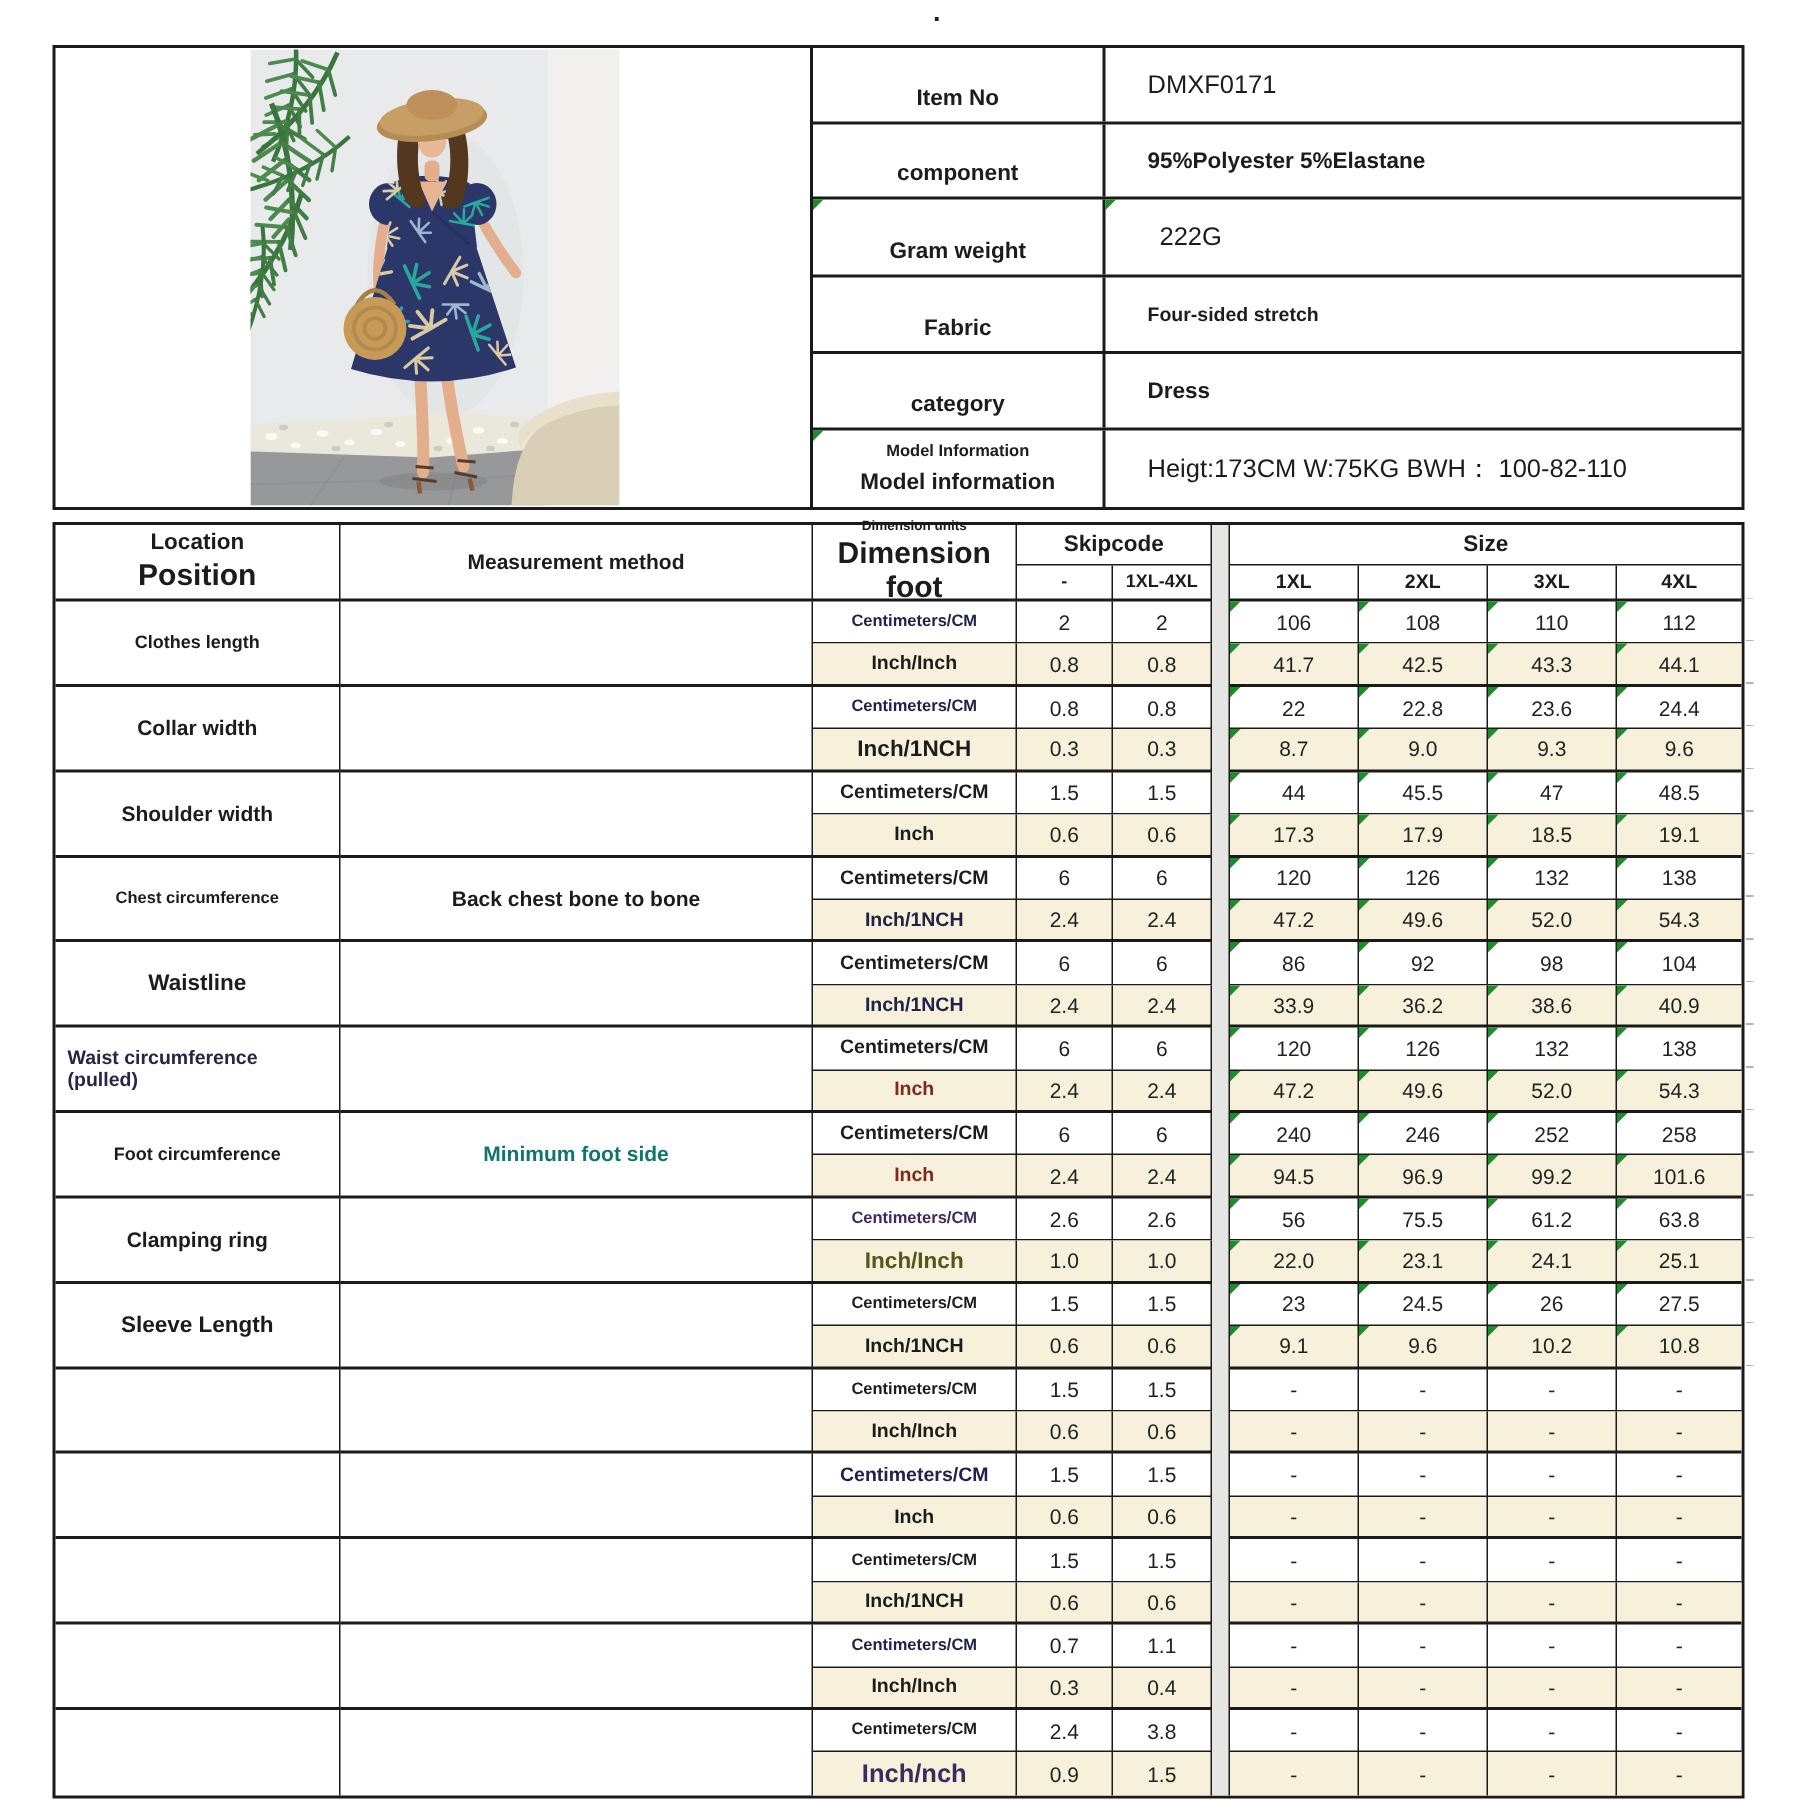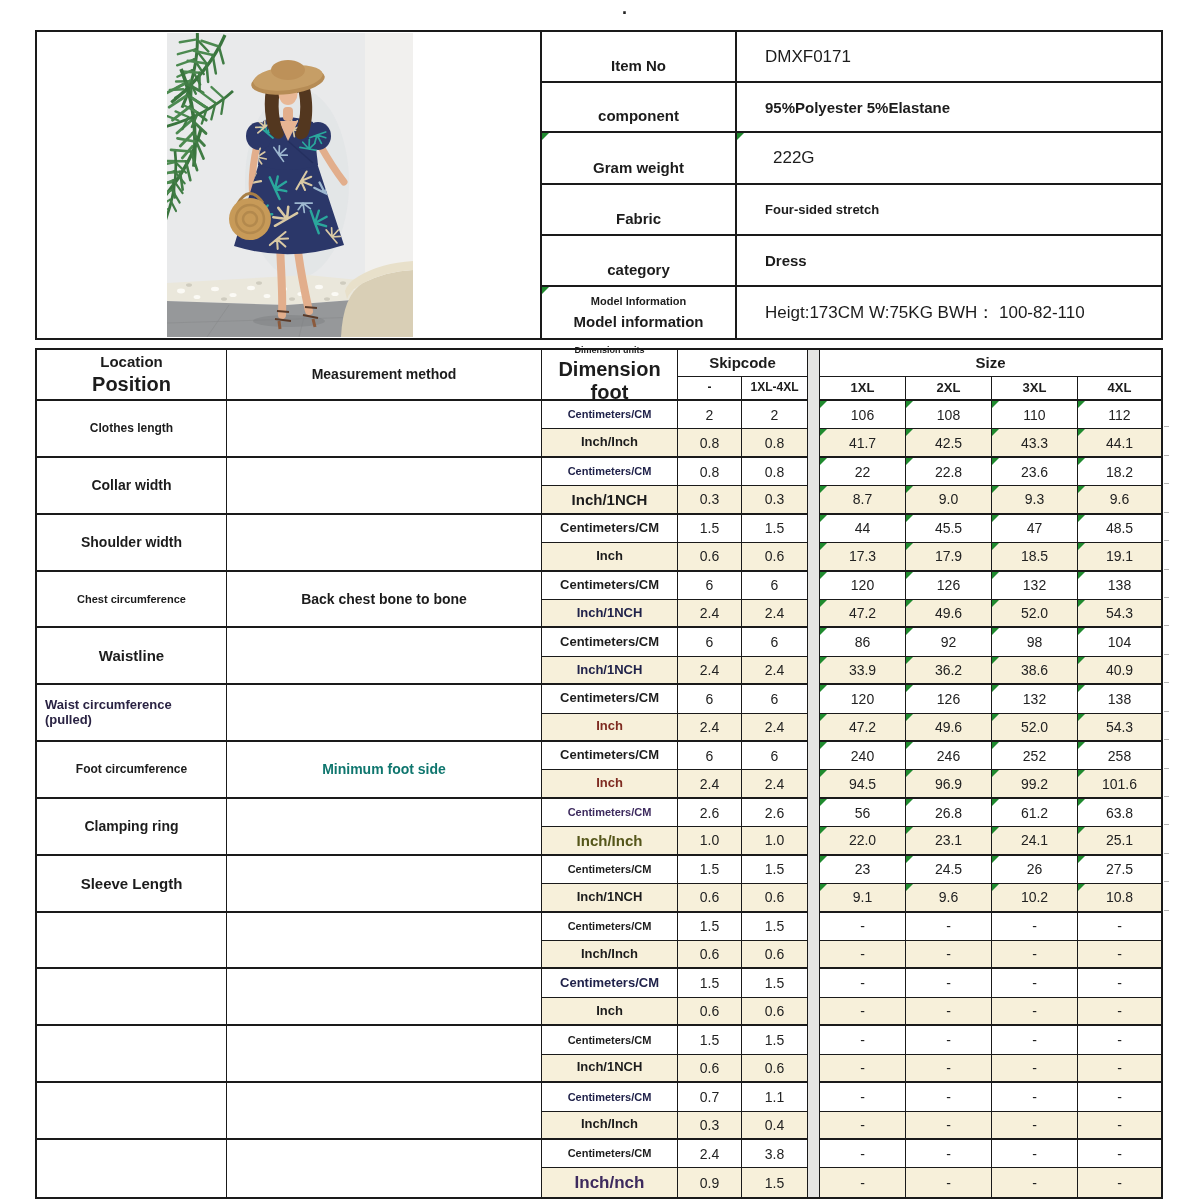--- a/index.html
+++ b/index.html
@@ -245,21 +245,21 @@
       <div class="cell num cream gend gmark" style="grid-area: 4 / 9;">43.3</div>
       <div class="cell num cream gend gmark lastcol" style="grid-area: 4 / 10;">44.1</div>
       <div class="cell loc gend loc-md" style="grid-area: 5 / 1 / span 2; white-space: pre-line;">Collar width</div>
       <div class="cell method gend " style="grid-area: 5 / 2 / span 2;"></div>
       <div class="cell unit u-sm navy" style="grid-area: 5 / 3;">Centimeters/CM</div>
       <div class="cell num" style="grid-area: 5 / 4;">0.8</div>
       <div class="cell num" style="grid-area: 5 / 5;">0.8</div>
       <div class="cell num gmark" style="grid-area: 5 / 7;">22</div>
       <div class="cell num gmark" style="grid-area: 5 / 8;">22.8</div>
       <div class="cell num gmark" style="grid-area: 5 / 9;">23.6</div>
-      <div class="cell num gmark lastcol" style="grid-area: 5 / 10;">18.2</div>
+      <div class="cell num gmark lastcol" style="grid-area: 5 / 10;">24.4</div>
       <div class="cell unit u-lg cream gend" style="grid-area: 6 / 3;">Inch/1NCH</div>
       <div class="cell num cream gend" style="grid-area: 6 / 4;">0.3</div>
       <div class="cell num cream gend" style="grid-area: 6 / 5;">0.3</div>
       <div class="cell num cream gend gmark" style="grid-area: 6 / 7;">8.7</div>
       <div class="cell num cream gend gmark" style="grid-area: 6 / 8;">9.0</div>
       <div class="cell num cream gend gmark" style="grid-area: 6 / 9;">9.3</div>
       <div class="cell num cream gend gmark lastcol" style="grid-area: 6 / 10;">9.6</div>
       <div class="cell loc gend loc-md" style="grid-area: 7 / 1 / span 2; white-space: pre-line;">Shoulder width</div>
       <div class="cell method gend " style="grid-area: 7 / 2 / span 2;"></div>
       <div class="cell unit u-md" style="grid-area: 7 / 3;">Centimeters/CM</div>
@@ -340,21 +340,21 @@
       <div class="cell num cream gend gmark" style="grid-area: 16 / 7;">94.5</div>
       <div class="cell num cream gend gmark" style="grid-area: 16 / 8;">96.9</div>
       <div class="cell num cream gend gmark" style="grid-area: 16 / 9;">99.2</div>
       <div class="cell num cream gend gmark lastcol" style="grid-area: 16 / 10;">101.6</div>
       <div class="cell loc gend loc-md" style="grid-area: 17 / 1 / span 2; white-space: pre-line;">Clamping ring</div>
       <div class="cell method gend " style="grid-area: 17 / 2 / span 2;"></div>
       <div class="cell unit u-sm purple" style="grid-area: 17 / 3;">Centimeters/CM</div>
       <div class="cell num" style="grid-area: 17 / 4;">2.6</div>
       <div class="cell num" style="grid-area: 17 / 5;">2.6</div>
       <div class="cell num gmark" style="grid-area: 17 / 7;">56</div>
-      <div class="cell num gmark" style="grid-area: 17 / 8;">26.8</div>
+      <div class="cell num gmark" style="grid-area: 17 / 8;">75.5</div>
       <div class="cell num gmark" style="grid-area: 17 / 9;">61.2</div>
       <div class="cell num gmark lastcol" style="grid-area: 17 / 10;">63.8</div>
       <div class="cell unit u-lg olive cream gend" style="grid-area: 18 / 3;">Inch/Inch</div>
       <div class="cell num cream gend" style="grid-area: 18 / 4;">1.0</div>
       <div class="cell num cream gend" style="grid-area: 18 / 5;">1.0</div>
       <div class="cell num cream gend gmark" style="grid-area: 18 / 7;">22.0</div>
       <div class="cell num cream gend gmark" style="grid-area: 18 / 8;">23.1</div>
       <div class="cell num cream gend gmark" style="grid-area: 18 / 9;">24.1</div>
       <div class="cell num cream gend gmark lastcol" style="grid-area: 18 / 10;">25.1</div>
       <div class="cell loc gend loc-lg" style="grid-area: 19 / 1 / span 2; white-space: pre-line;">Sleeve Length</div>

